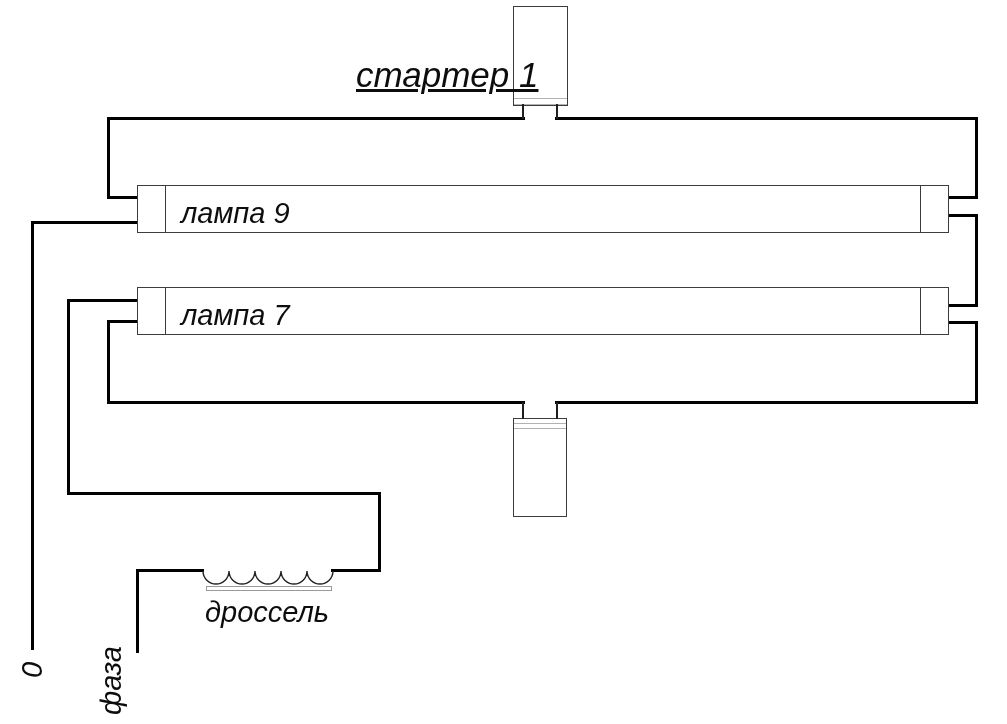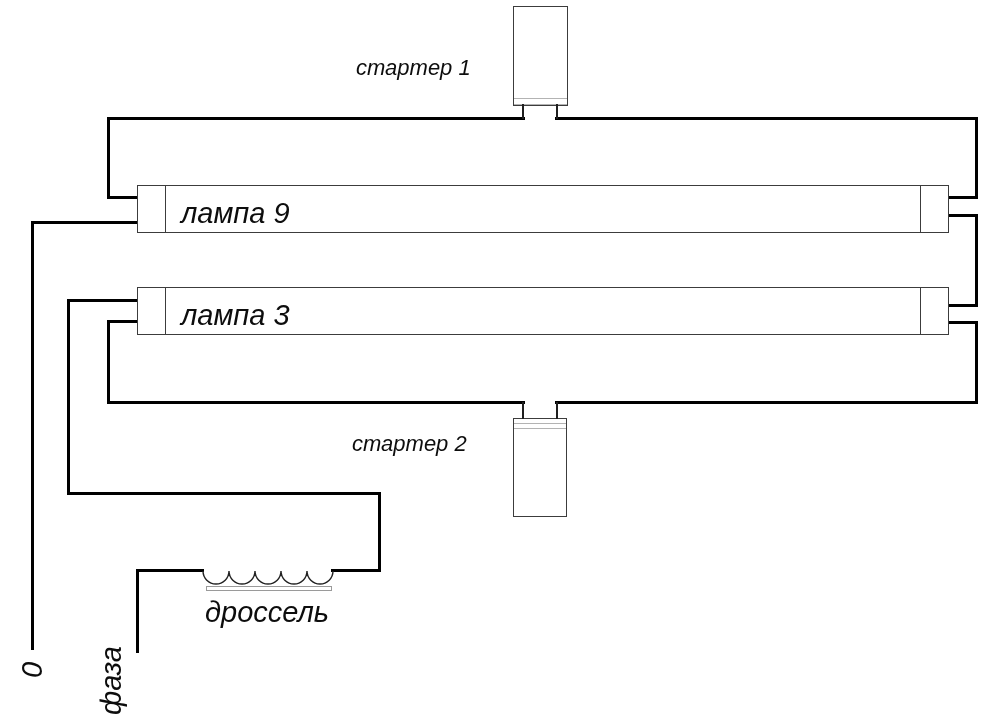--- a/index.html
+++ b/index.html
@@ -50,21 +50,21 @@
   }
   
   .lbl {
     position: absolute;
     font-style: italic;
     font-size: 29px;
     color: var(--text, #0d0d0d);
     white-space: nowrap;
     line-height: 1.1;
   }
-  .lbl-lg { font-size: 22px; }
+  .lbl-lg { font-size: 35px; text-decoration: underline; }
   .vlbl {
     text-align: center;
     height: 34px; line-height: 34px;
     transform: rotate(-90deg);
   }
 </style>
 </head>
 <body>
 
 <div class="canvas">
@@ -117,19 +117,18 @@
     <div class="lamp-div" style="left:782px;"></div>
   </div>
 
   <svg class="coil" style="left:201px; top:569px;" width="134" height="20" viewBox="0 0 134 20">
     <path d="M2 2 a13 13 0 0 0 26 0 a13 13 0 0 0 26 0 a13 13 0 0 0 26 0 a13 13 0 0 0 26 0 a13 13 0 0 0 26 0" fill="none" stroke="#222222" stroke-width="1.4"></path>
   </svg>
   <div class="core-bar" style="left:206px; top:586px;"></div>
 
   <div class="lbl lbl-lg" style="left:356px; top:56px;">стартер 1</div>
   <div class="lbl" style="left:181px; top:198px;">лампа 9</div>
-  <div class="lbl" style="left:181px; top:300px;">лампа 3</div>
-  <div class="lbl lbl-lg" style="left:352px; top:432px;">стартер 2</div>
+  <div class="lbl" style="left:181px; top:300px;">лампа 7</div>
   <div class="lbl" style="left:205px; top:597px;">дроссель</div>
   <div class="lbl vlbl" style="left:20px; top:653px; width:24px;">0</div>
   <div class="lbl vlbl" style="left:78px; top:665px; width:66px;">фаза</div>
 
 </div>
 
 </body></html>

